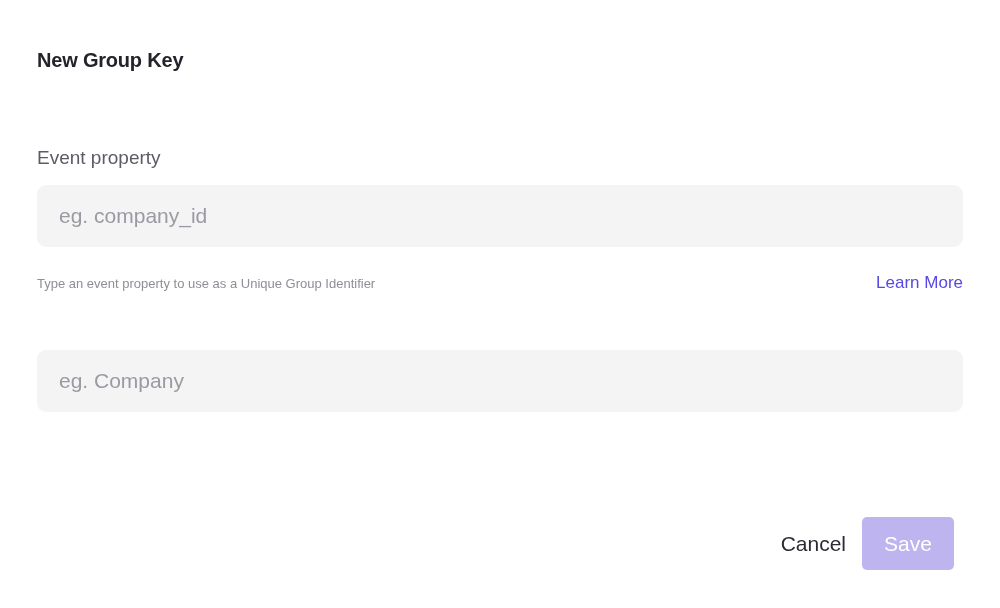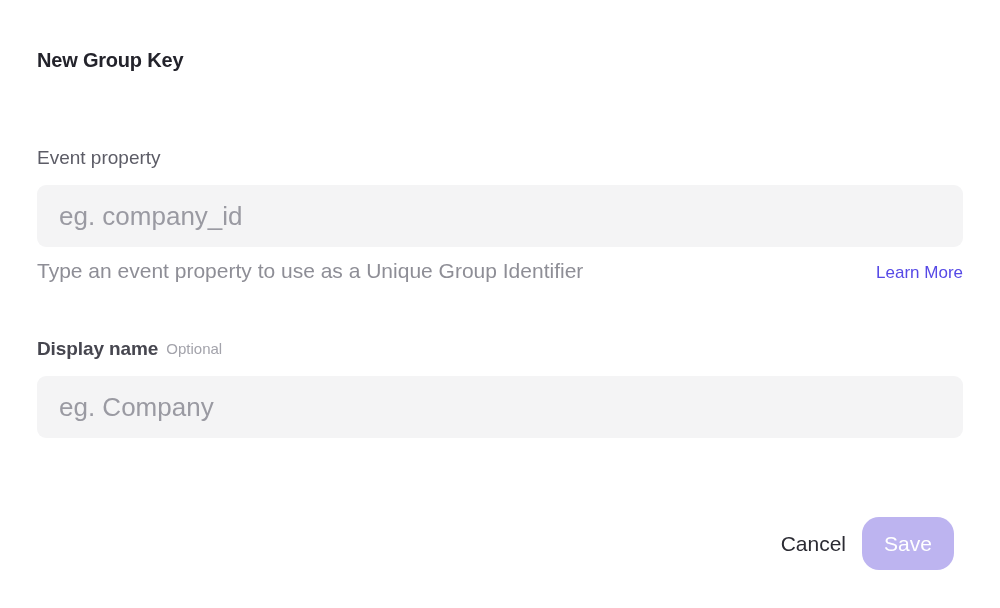--- a/index.html
+++ b/index.html
@@ -77,49 +77,50 @@
     display: block;
     box-sizing: border-box;
     width: 926px;
     height: 62px;
     margin-top: 14px;
     background: #f4f4f5;
     border: none;
     border-radius: 9px;
     padding: 0 22px;
     font-family: "Liberation Sans", "DejaVu Sans", sans-serif;
-    font-size: 26px;
+    font-size: 21px;
     color: #15803d;
     outline: none;
   }
   .text-input::placeholder {
     color: #9a9aa2;
     opacity: 1;
   }
 
   .helper-row {
     display: flex;
     align-items: baseline;
     justify-content: space-between;
     width: 926px;
     margin-top: 13px;
   }
   .helper-text {
-    font-size: 21px;
+    font-size: 13px;
     color: #8e8e96;
     line-height: 22px;
     white-space: nowrap;
   }
   .learn-more {
     font-size: 17px;
     color: #5649e6;
     line-height: 22px;
     white-space: nowrap;
     cursor: pointer;
     text-decoration: none;
+    margin-top: 12px;
   }
 
   
   .footer {
     position: absolute;
     right: 46px;
     top: 517px;
     display: flex;
     align-items: center;
     gap: 16px;
@@ -136,21 +137,21 @@
     white-space: nowrap;
   }
   .btn-save {
     display: inline-flex;
     align-items: center;
     justify-content: center;
     width: 92px;
     height: 53px;
     background: #bdb4f0;
     border: none;
-    border-radius: 17px;
+    border-radius: 5px;
     font-family: "Liberation Sans", "DejaVu Sans", sans-serif;
     font-size: 21px;
     color: #ffffff;
     cursor: default;
     white-space: nowrap;
   }
 </style>
 </head>
 <body>
 
@@ -163,24 +164,20 @@
       <span class="field-label">Event property</span>
     </div>
     <input class="text-input" type="text" placeholder="eg. company_id" style="">
     <div class="helper-row">
       <span class="helper-text">Type an event property to use as a Unique Group Identifier</span>
       <span class="learn-more">Learn More</span>
     </div>
   </div>
 
   <div class="field-display">
-    <div class="field-label-row">
-      <span class="field-label strong">Display name</span>
-      <span class="field-label-optional">Optional</span>
-    </div>
     <input class="text-input" type="text" placeholder="eg. Company" style="">
   </div>
 
   <div class="footer">
     <button class="btn-cancel">Cancel</button>
     <button class="btn-save">Save</button>
   </div>
 
 </div>
 

